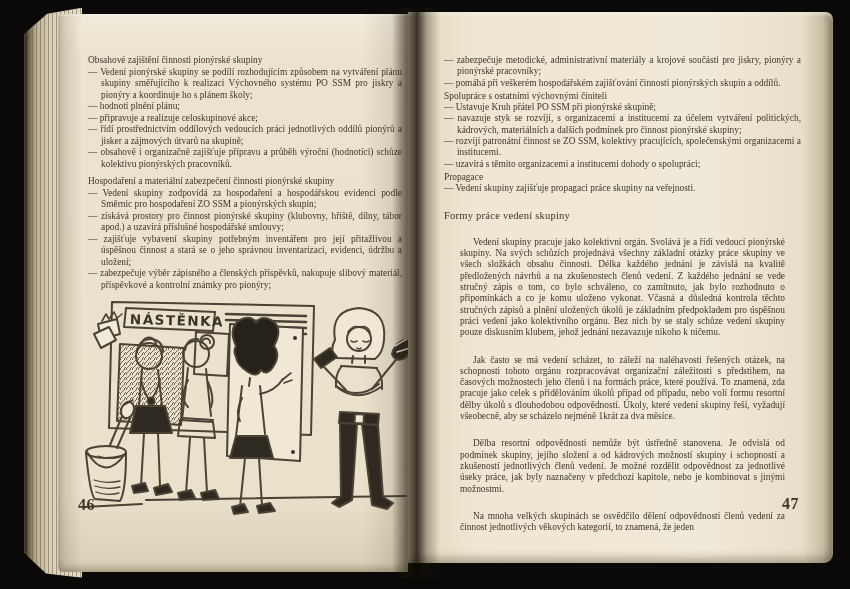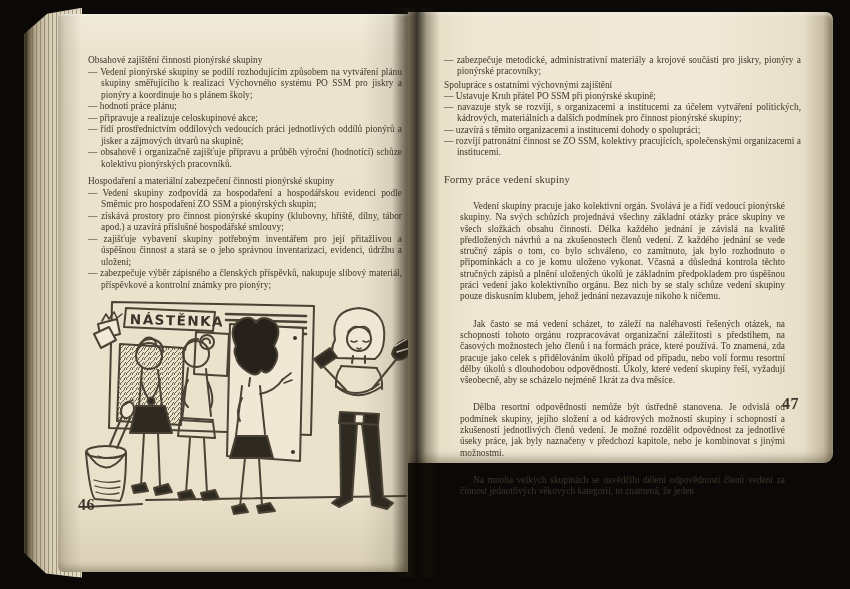--- a/index.html
+++ b/index.html
@@ -22,21 +22,21 @@
   .page-left{
     left:58px;top:14px;width:350px;height:558px;
     border-radius:2px 0 0 5px;
     background:
       linear-gradient(90deg, rgba(120,108,82,.30) 0, rgba(0,0,0,0) 24px),
       linear-gradient(270deg, rgba(55,45,28,.42) 0, rgba(40,32,18,.10) 16px, rgba(0,0,0,0) 46px),
       linear-gradient(180deg,#f2ebd9 0,#ece3cf 42px,#eae1cb 480px,#d9cfb5 100%);
     box-shadow:inset 0 2px 2px rgba(255,255,250,.35), inset 0 -4px 7px rgba(70,58,36,.35);
   }
   .page-right{
-    left:408px;top:12px;width:425px;height:451px;
+    left:408px;top:12px;width:425px;height:551px;
     border-radius:0 7px 9px 0;
     background:
       linear-gradient(270deg, rgba(70,60,40,.45) 0, rgba(70,60,40,.12) 10px, rgba(0,0,0,0) 30px),
       linear-gradient(90deg,#b6aa8c 0,#d5caad 10px,#e7ddc6 28px,#efe7d3 70px,#f1e9d7 300px,#e8dec8 395px,#d2c7aa 100%);
     box-shadow:inset 0 3px 3px rgba(255,255,250,.4), inset 0 -5px 8px rgba(70,58,36,.38);
   }
   .gutter-shadow{
     position:absolute;left:392px;top:8px;width:48px;height:570px;z-index:5;pointer-events:none;
     background:linear-gradient(90deg, rgba(35,26,12,0) 0, rgba(35,26,12,.42) 34%, rgba(12,8,4,.78) 52%, rgba(35,26,12,.30) 72%, rgba(0,0,0,0) 100%);
   }
@@ -61,21 +61,21 @@
 <body>
 
 <div class="fan"></div>
 
 <div class="page page-left">
   <div class="content content-left">
     <div class="section" style="margin-top:4px">
       <p class="list-heading">Obsahové zajištění činnosti pionýrské skupiny</p>
       <div>
           <div class="bullet-item">— Vedení pionýrské skupiny se podílí rozhodujícím způsobem na vytváření plánu skupiny směřujícího k realizaci Výchovného systému PO SSM pro jiskry a pionýry a koordinuje ho s plánem školy;</div>
-          <div class="bullet-item">— hodnotí práce plánu;</div>
+          <div class="bullet-item">— hodnotí plnění plánu;</div>
           <div class="bullet-item">— připravuje a realizuje celoskupinové akce;</div>
           <div class="bullet-item">— řídí prostřednictvím oddílových vedoucích práci jednotlivých oddílů pionýrů a jisker a zájmových útvarů na skupině;</div>
           <div class="bullet-item">— obsahově i organizačně zajišťuje přípravu a průběh výroční (hodnotící) schůze kolektivu pionýrských pracovníků.</div>
         </div>
     </div>
     <div class="section">
       <p class="list-heading">Hospodaření a materiální zabezpečení činnosti pionýrské skupiny</p>
       <div>
           <div class="bullet-item">— Vedení skupiny zodpovídá za hospodaření a hospodářskou evidenci podle Směrnic pro hospodaření ZO SSM a pionýrských skupin;</div>
           <div class="bullet-item">— získává prostory pro činnost pionýrské skupiny (klubovny, hřiště, dílny, tábor apod.) a uzavírá příslušné hospodářské smlouvy;</div>
@@ -200,32 +200,39 @@
     </svg>
   </div>
 
   <div class="page-number pn-left">46</div>
 </div>
 
 <div class="page page-right">
   <div class="content content-right">
     <div>
         <div class="bullet-item">— zabezpečuje metodické, administrativní materiály a krojové součásti pro jiskry, pionýry a pionýrské pracovníky;</div>
+        <div class="bullet-item">— pomáhá při veškerém hospodářském zajišťování činnosti pionýrských skupin a oddílů.</div>
       </div>
 
     <div class="subsection">
-      <p class="list-heading">Spolupráce s ostatními výchovnými zajištění</p>
+      <p class="list-heading">Spolupráce s ostatními výchovnými činiteli</p>
       <div>
           <div class="bullet-item">— Ustavuje Kruh přátel PO SSM při pionýrské skupině;</div>
           <div class="bullet-item">— navazuje styk se rozvíjí, s organizacemi a institucemi za účelem vytváření politických, kádrových, materiálních a dalších podmínek pro činnost pionýrské skupiny;</div>
+          <div class="bullet-item">— rozvíjí patronátní činnost se ZO SSM, kolektivy pracujících, společenskými organizacemi a institucemi.</div>
           <div class="bullet-item">— uzavírá s těmito organizacemi a institucemi dohody o spolupráci;</div>
-          <div class="bullet-item">— rozvíjí patronátní činnost se ZO SSM, kolektivy pracujících, společenskými organizacemi a institucemi.</div>
-        </div>
-    </div>
-
+        </div>
+    </div>
+
+    <div class="subsection">
+      <p class="list-heading">Propagace</p>
+      <div>
+          <div class="bullet-item">— Vedení skupiny zajišťuje propagaci práce skupiny na veřejnosti.</div>
+        </div>
+    </div>
 
     <p class="big-heading">Formy práce vedení skupiny</p>
 
     <div>
         <p class="para">Vedení skupiny pracuje jako kolektivní orgán. Svolává je a řídí vedoucí pionýrské skupiny. Na svých schůzích projednává všechny základní otázky práce skupiny ve všech složkách obsahu činnosti. Délka každého jednání je závislá na kvalitě předložených návrhů a na zkušenostech členů vedení. Z každého jednání se vede stručný zápis o tom, co bylo schváleno, co zamítnuto, jak bylo rozhodnuto o připomínkách a co je komu uloženo vykonat. Včasná a důsledná kontrola těchto stručných zápisů a plnění uložených úkolů je základním předpokladem pro úspěšnou práci vedení jako kolektivního orgánu. Bez nich by se staly schůze vedení skupiny pouze diskusním klubem, jehož jednání nezavazuje nikoho k ničemu.</p>
         <p class="para">Jak často se má vedení scházet, to záleží na naléhavosti řešených otázek, na schopnosti tohoto orgánu rozpracovávat organizační záležitosti s předstihem, na časových možnostech jeho členů i na formách práce, které používá. To znamená, zda pracuje jako celek s přidělováním úkolů případ od případu, nebo volí formu resortní dělby úkolů s dlouhodobou odpovědností. Úkoly, které vedení skupiny řeší, vyžadují všeobecně, aby se scházelo nejméně 1krát za dva měsíce.</p>
         <p class="para">Dělba resortní odpovědnosti nemůže být ústředně stanovena. Je odvislá od podmínek skupiny, jejího složení a od kádrových možností skupiny i schopností a zkušeností jednotlivých členů vedení. Je možné rozdělit odpovědnost za jednotlivé úseky práce, jak byly naznačeny v předchozí kapitole, nebo je kombinovat s jinými možnostmi.</p>
         <p class="para">Na mnoha velkých skupinách se osvědčilo dělení odpovědnosti členů vedení za činnost jednotlivých věkových kategorií, to znamená, že jeden</p>
       </div>
   </div>

